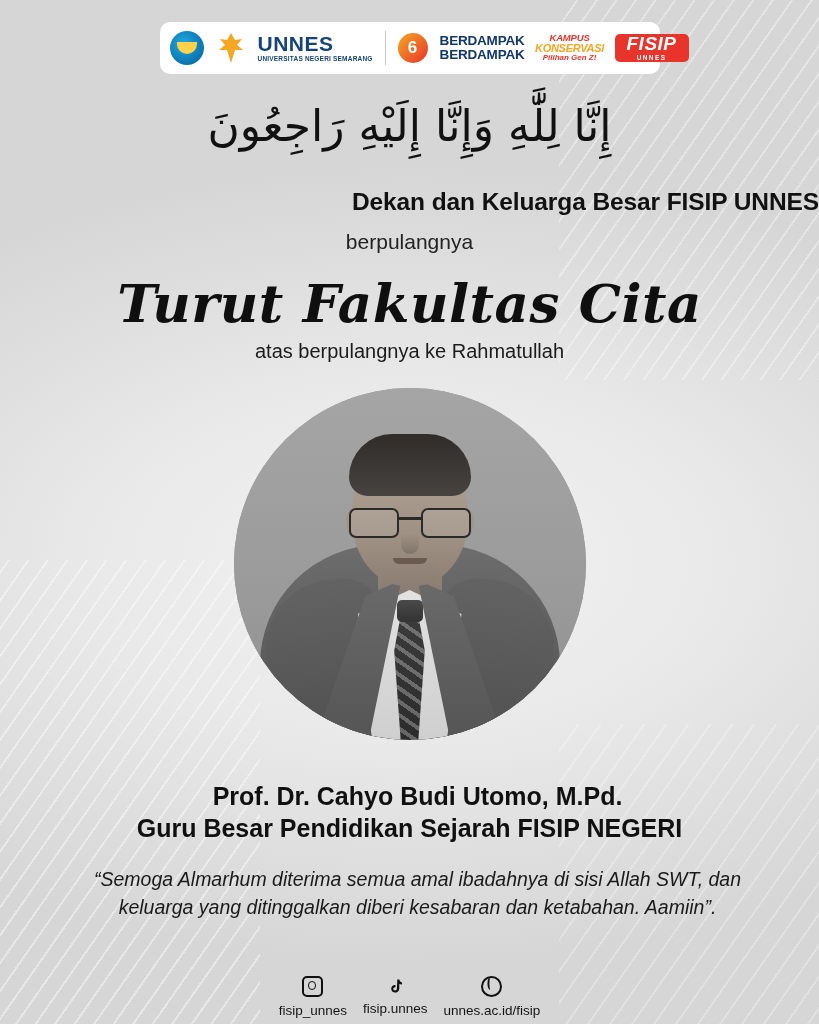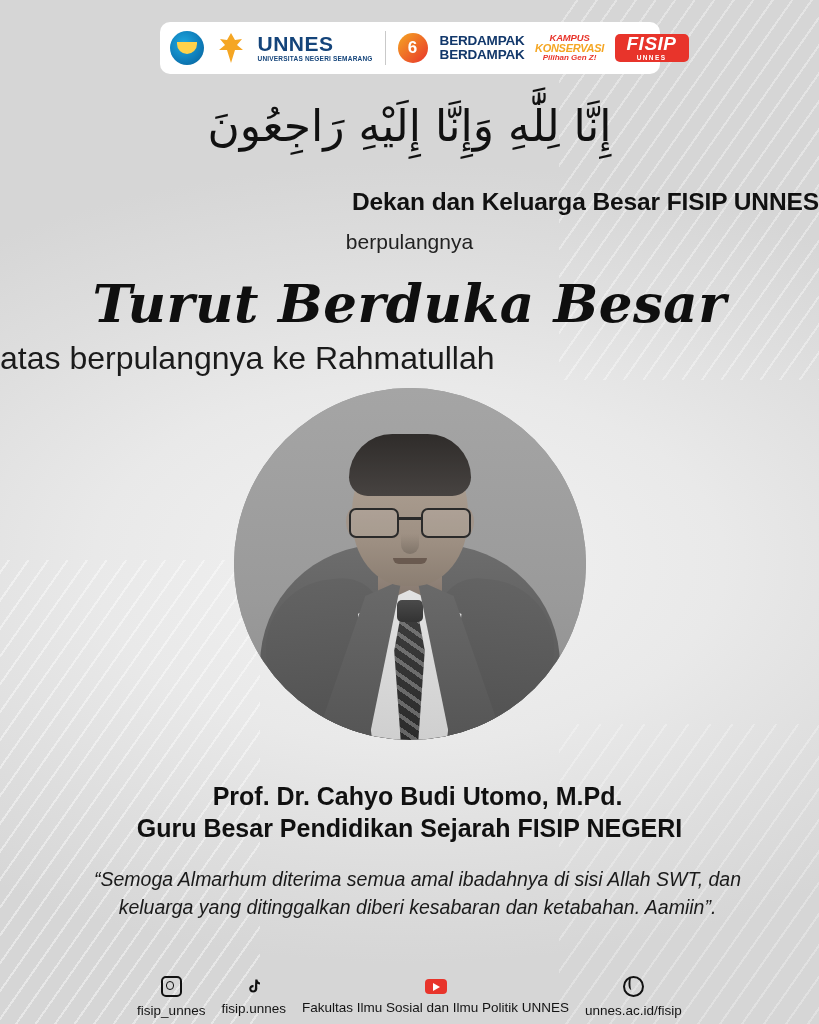--- a/index.html
+++ b/index.html
@@ -213,21 +213,22 @@
     font-style: italic;
     font-weight: bold;
     font-size: 53px;
     color: #0f0f0f;
     letter-spacing: 0.5px;
   }
   .line-atas {
     position: absolute;
     top: 340px;
     left: 0; right: 0;
-    font-size: 32px;
+    text-align: center;
+    font-size: 20px;
     color: #1b1b1b;
   }
 
   
   .portrait {
     position: absolute;
     top: 388px;
     left: 50%;
     transform: translateX(-50%);
     width: 352px;
@@ -521,21 +522,21 @@
     <div class="fisip-badge">
       <span class="l1">FISIP</span>
       <span class="l2">UNNES</span>
     </div>
   </div>
 
   <div class="arabic">إِنَّا لِلَّٰهِ وَإِنَّا إِلَيْهِ رَاجِعُونَ</div>
 
   <div class="line-dekan">Dekan dan Keluarga Besar FISIP UNNES</div>
   <div class="line-mengucapkan">berpulangnya</div>
-  <div class="line-turut">Turut Berduka Besar</div>
+  <div class="line-turut">Turut Fakultas Cita</div>
   <div class="line-atas">atas berpulangnya ke Rahmatullah</div>
 
   <div class="portrait">
     <div class="p-bg"></div>
     <div class="p-suit"></div>
     <div class="p-shoulder-l"></div>
     <div class="p-shoulder-r"></div>
     <div class="p-neck"></div>
     <div class="p-shirt"></div>
     <div class="p-tie"></div>
@@ -568,24 +569,20 @@
 
     <div class="f-item">
       <span class="ic">
         <svg width="15" height="16" viewBox="0 0 15 16">
           <path d="M9.3 0.6h2.1c0.2 1.5 1.1 2.6 2.6 2.8v2.1c-1 0.1-1.9-0.2-2.7-0.7v4.6c0 2.6-2 4.2-4.2 4.2-2.2 0-3.9-1.7-3.9-3.9 0-2.3 2-4 4.3-3.7v2.2c-1.2-0.3-2.2 0.5-2.2 1.6 0 1 0.8 1.7 1.8 1.7 1 0 1.8-0.7 1.8-1.9z" fill="#111"></path>
         </svg>
       </span>
       <span>fisip.unnes</span>
     </div>
 
-    <div class="f-item">
-      <span class="ic-yt"></span>
-      <span>Fakultas Ilmu Sosial dan Ilmu Politik UNNES</span>
-    </div>
 
     <div class="f-item">
       <span class="ic ic-web"></span>
       <span>unnes.ac.id/fisip</span>
     </div>
   </div>
 
 </div>
 
 </body></html>

